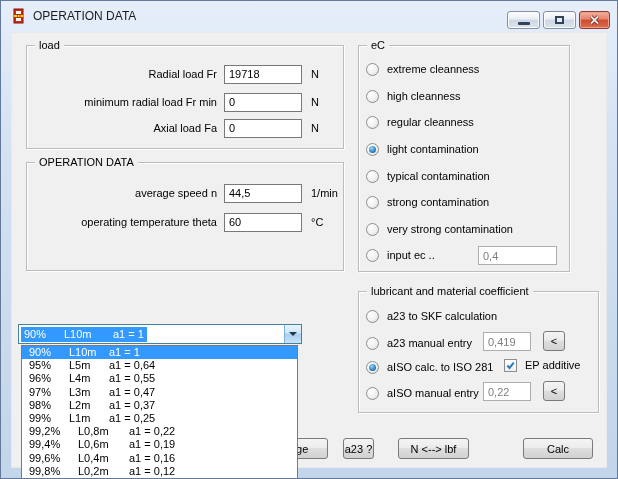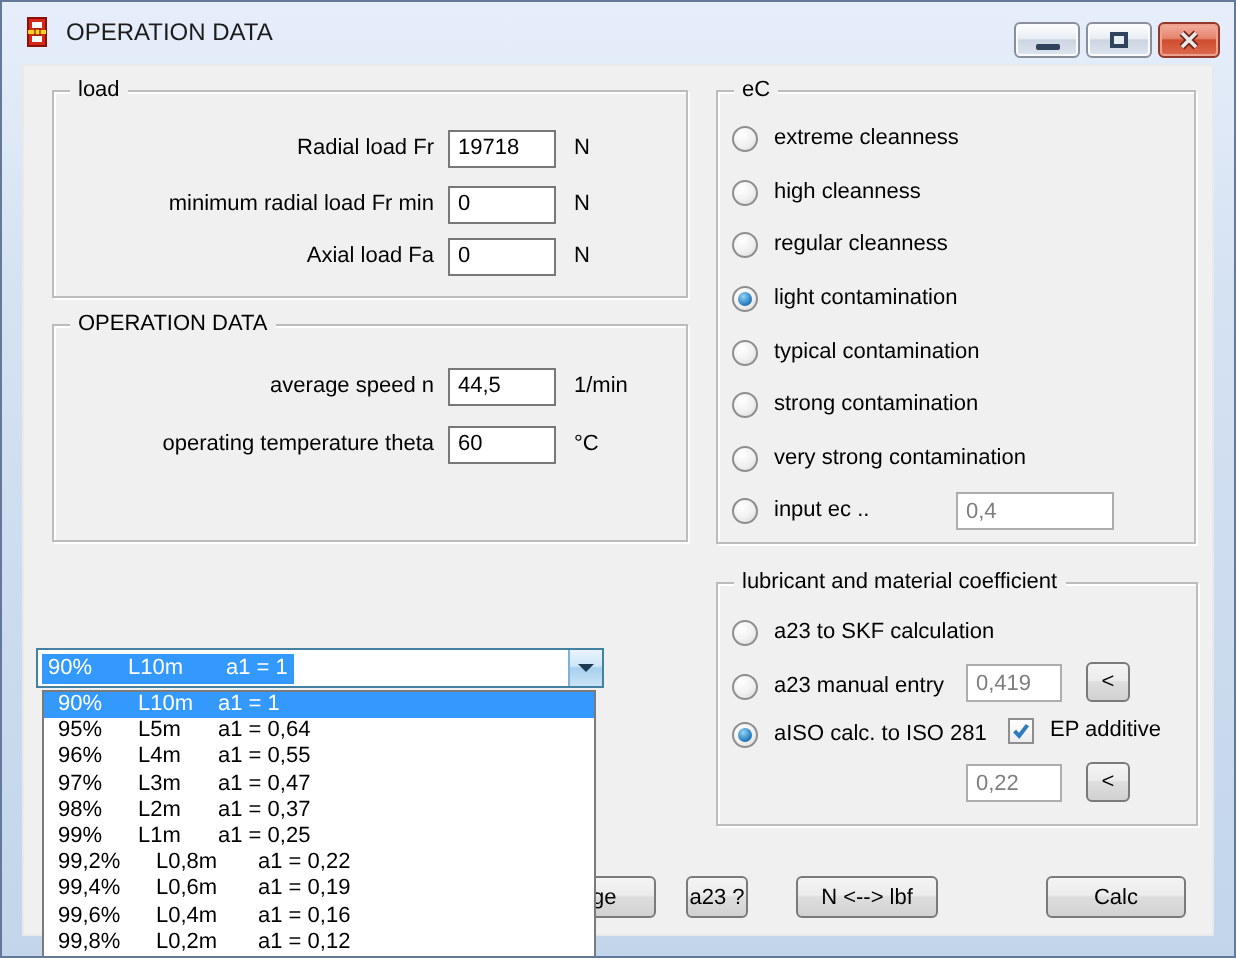--- a/index.html
+++ b/index.html
@@ -22,21 +22,21 @@
   .glyph-max{width:9px;height:8px;border:2px solid #31435c;background:#e8edf4;box-sizing:border-box;}
   
   .client{position:absolute;left:10px;top:31px;width:596px;height:436px;background:#f0f0f0;
     box-shadow:inset 0 0 0 1px #e9e9e9;}
   
   .group{position:absolute;border:1px solid #bcbcbc;box-shadow:1px 1px 0 #ffffff, inset 1px 1px 0 #ffffff;box-sizing:border-box;}
   .glabel{position:absolute;top:-7px;left:8px;background:#f0f0f0;padding:0 4px;line-height:13px;white-space:nowrap;}
   
   .frow{position:absolute;left:30px;display:flex;align-items:center;height:20px;}
   .flabel{width:186px;text-align:right;padding-right:7px;white-space:nowrap;}
-  .field{width:54px;height:19px;background:#fff;border:1px solid #787878;box-sizing:border-box;
+  .field{width:78px;height:19px;background:#fff;border:1px solid #787878;box-sizing:border-box;
     display:flex;align-items:center;padding-left:4px;}
   .field.disabled{border-color:#adadad;color:#7f7f7f;}
   .funit{padding-left:9px;white-space:nowrap;}
   
   .rrow{position:absolute;display:flex;align-items:center;gap:8px;height:14px;cursor:default;}
   .radio{position:relative;width:13px;height:13px;border-radius:50%;box-sizing:border-box;
     border:1px solid #8e8e8e;background:radial-gradient(circle at 35% 30%,#ffffff,#f0f0f0 55%,#d7d7d7);
     flex:0 0 13px;}
   .radio.checked::after{content:"";position:absolute;left:2px;top:2px;width:7px;height:7px;border-radius:50%;
     background:radial-gradient(circle at 38% 32%,#95d4f5,#2d83c4 60%,#135084);}
@@ -197,21 +197,21 @@
         <span class="l-life">L0,2m</span>
         <span>a1 = 0,12</span>
     </div>
     <div class="lrow wide">
       <span class="l-pct">99,9%</span>
         <span class="l-life">L0,1m</span>
         <span>a1 = 0,093</span>
     </div>
   </div>
 
-  <div class="group" style="left:357px;top:44px;width:240px;height:227px;">
+  <div class="group" style="left:357px;top:44px;width:212px;height:227px;">
     <span class="glabel">eC</span>
   </div>
   <div class="rrow" style="left:365px;top:61px;">
     <span class="radio"></span>
     <span>extreme cleanness</span>
   </div>
   <div class="rrow" style="left:365px;top:88px;">
     <span class="radio"></span>
     <span>high cleanness</span>
   </div>
@@ -261,20 +261,24 @@
   </div>
   <div class="rrow" style="left:503px;top:357px;">
     <span class="checkbox">
       <svg width="11" height="11" viewBox="0 0 12 12">
         <path d="M2.5 6 L5 8.7 L9.5 2.8" stroke="#2f7bc0" stroke-width="2.2" fill="none"></path>
       </svg>
     </span>
     <span>EP additive</span>
   </div>
 
+  <div class="rrow" style="left:365px;top:385px;">
+    <span class="radio"></span>
+    <span>aISO manual entry</span>
+  </div>
   <div class="field disabled" style="position:absolute;left:482px;top:381px;width:48px;">0,22</div>
   <div class="btn small-btn" style="left:542px;top:380px;">&lt;</div>
 
   <div class="btn action-btn" style="left:257px;width:70px;z-index:1;">Image</div>
   <div class="btn action-btn" style="left:342px;width:31px;">a23 ?</div>
   <div class="btn action-btn" style="left:397px;width:71px;">N &lt;--&gt; lbf</div>
   <div class="btn action-btn" style="left:522px;width:70px;">Calc</div>
 
 </div>
 

